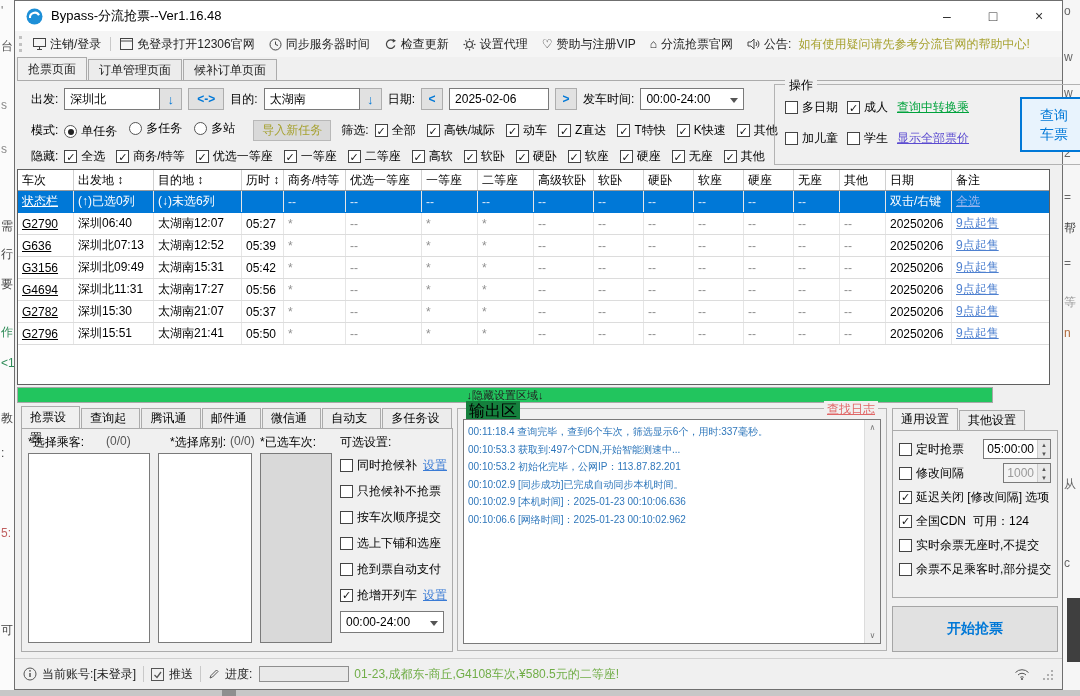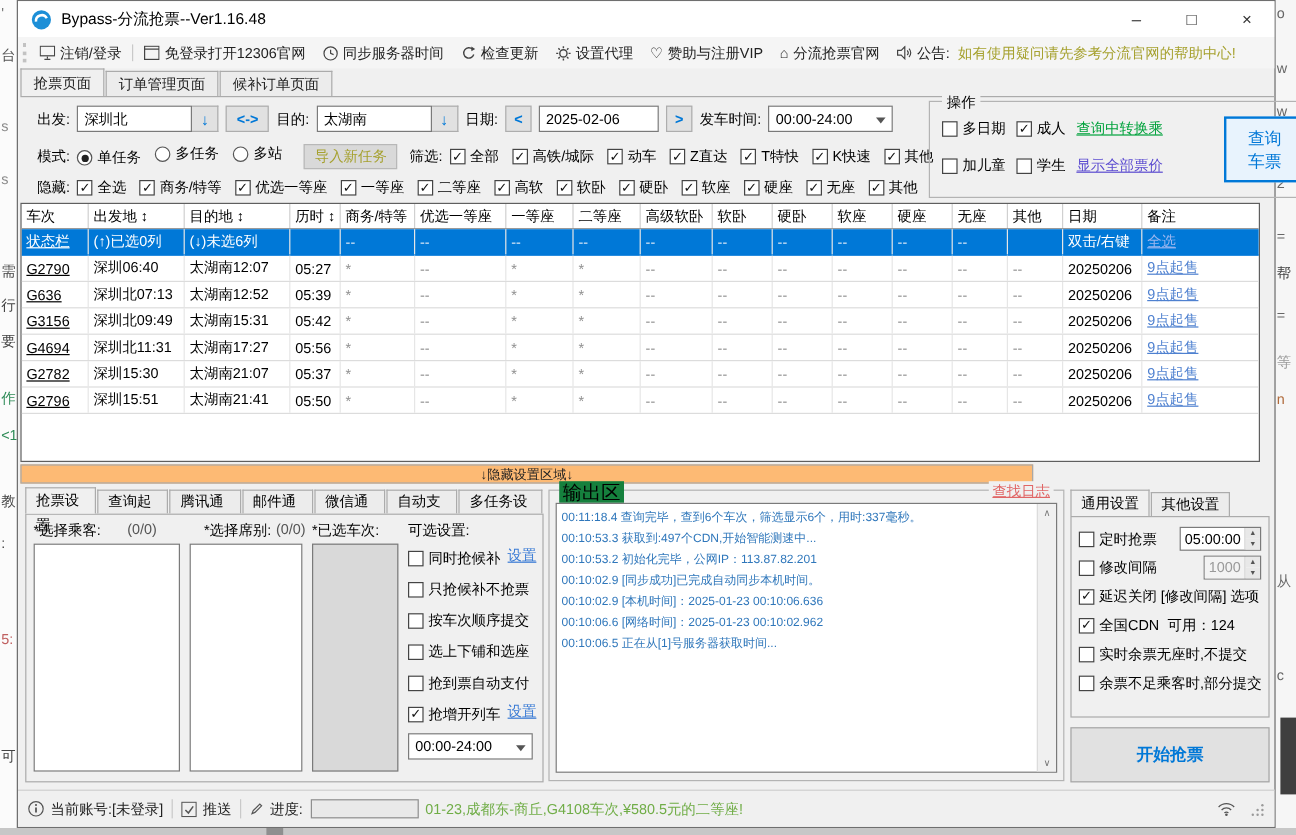--- a/index.html
+++ b/index.html
@@ -70,33 +70,33 @@
   .td{padding:0 4px;overflow:hidden;white-space:nowrap;display:flex;align-items:center;border-right:1px solid #e6e6e6;flex:none}
   .head .td{border-right:1px solid #d0d0d0}
   .tr.data{border-bottom:1px solid #dcdcdc}
   .tr.sel{background:var(--accent);color:#fff;border-bottom:1px solid #0078d7}
   .train{text-decoration:underline}
   .mute{color:#909090}
   .sel .mute{color:#dce8f7}
   .datelink{color:#4f81d0;text-decoration:underline;cursor:pointer}
   .sel .sellink{color:#9db7ef;text-decoration:underline}
 
-  .divider{position:absolute;left:2px;top:386px;width:844px;height:16px;border:1px solid #a8a8a8;display:flex;align-items:center;justify-content:center;font-size:11px;color:#222;background:#fdba74;cursor:default}
+  .divider{position:absolute;left:2px;top:386px;width:976px;height:16px;border:1px solid #a8a8a8;display:flex;align-items:center;justify-content:center;font-size:11px;color:#222;background:#22c55e;cursor:default}
 
   .stabs{display:flex;height:22px;align-items:flex-end}
   .stab{height:20px;line-height:19px;padding:0 8px;font-size:12px;background:#ececec;border:1px solid #ababab;border-bottom:none;margin-right:1px;cursor:default}
   .stab.active{background:#f0f0f0;height:22px;line-height:21px;position:relative;z-index:2}
 
   .lpanel{position:absolute;left:6px;top:405px;width:432px;height:246px}
   .sbody{position:absolute;left:0;top:22px;right:0;bottom:0;border:1px solid #ababab;background:#f0f0f0}
   .col-label{position:absolute;top:5px;font-size:12px;white-space:nowrap}
   .listbox{position:absolute;top:24px;bottom:8px;background:#fff;border:1px solid #7a7a7a}
   .listbox.dis{background:#d9d9d9}
   .optcol{position:absolute;left:318px;top:26px;right:4px;bottom:6px}
-  .optrow{display:flex;height:20px;margin-bottom:6px;white-space:nowrap}
+  .optrow{display:flex;align-items:center;height:20px;margin-bottom:6px;white-space:nowrap}
   .optrow .lnk{margin-left:6px}
   .timesel{width:104px}
 
   .output{position:absolute;left:442px;top:407px;width:430px;height:243px;border:1px solid #b3b3b3}
   .gb-title{position:absolute;left:8px;top:-8px;background:#15803d;padding:0 3px;font-size:16px}
   .search-log{position:absolute;right:8px;top:-8px;background:#f0f0f0;padding:0 3px}
   .logbox{position:absolute;left:5px;top:10px;right:5px;bottom:6px;background:#fff;border:1px solid #7a7a7a;overflow:hidden}
   .loglines{position:absolute;left:4px;top:3px;right:20px;font-size:10px;color:var(--log);line-height:17.5px;white-space:nowrap;overflow:hidden}
   .vsb{position:absolute;right:0;top:0;bottom:0;width:16px;background:#f0f0f0;border-left:1px solid #dcdcdc;display:flex;flex-direction:column;justify-content:space-between;align-items:center;font-size:8px;color:#777;padding:3px 0}
 
@@ -620,21 +620,20 @@
       <span class="gb-title">输出区</span>
       <span class="lnk r search-log">查找日志</span>
       <div class="logbox">
         <div class="loglines" id="loglines">
             <div>00:11:18.4  查询完毕，查到6个车次，筛选显示6个，用时:337毫秒。</div>
             <div>00:10:53.3  获取到:497个CDN,开始智能测速中...</div>
             <div>00:10:53.2  初始化完毕，公网IP：113.87.82.201</div>
             <div>00:10:02.9  [同步成功]已完成自动同步本机时间。</div>
             <div>00:10:02.9  [本机时间]：2025-01-23 00:10:06.636</div>
             <div>00:10:06.6  [网络时间]：2025-01-23 00:10:02.962</div>
-            <div>00:10:06.5  正在从[1]号服务器获取时间...</div>
           </div>
         <div class="vsb">
           <span>∧</span>
           <span>∨</span>
         </div>
       </div>
     </div>
 
     <div class="rpanel">
       <div class="stabs" id="rtabs">

